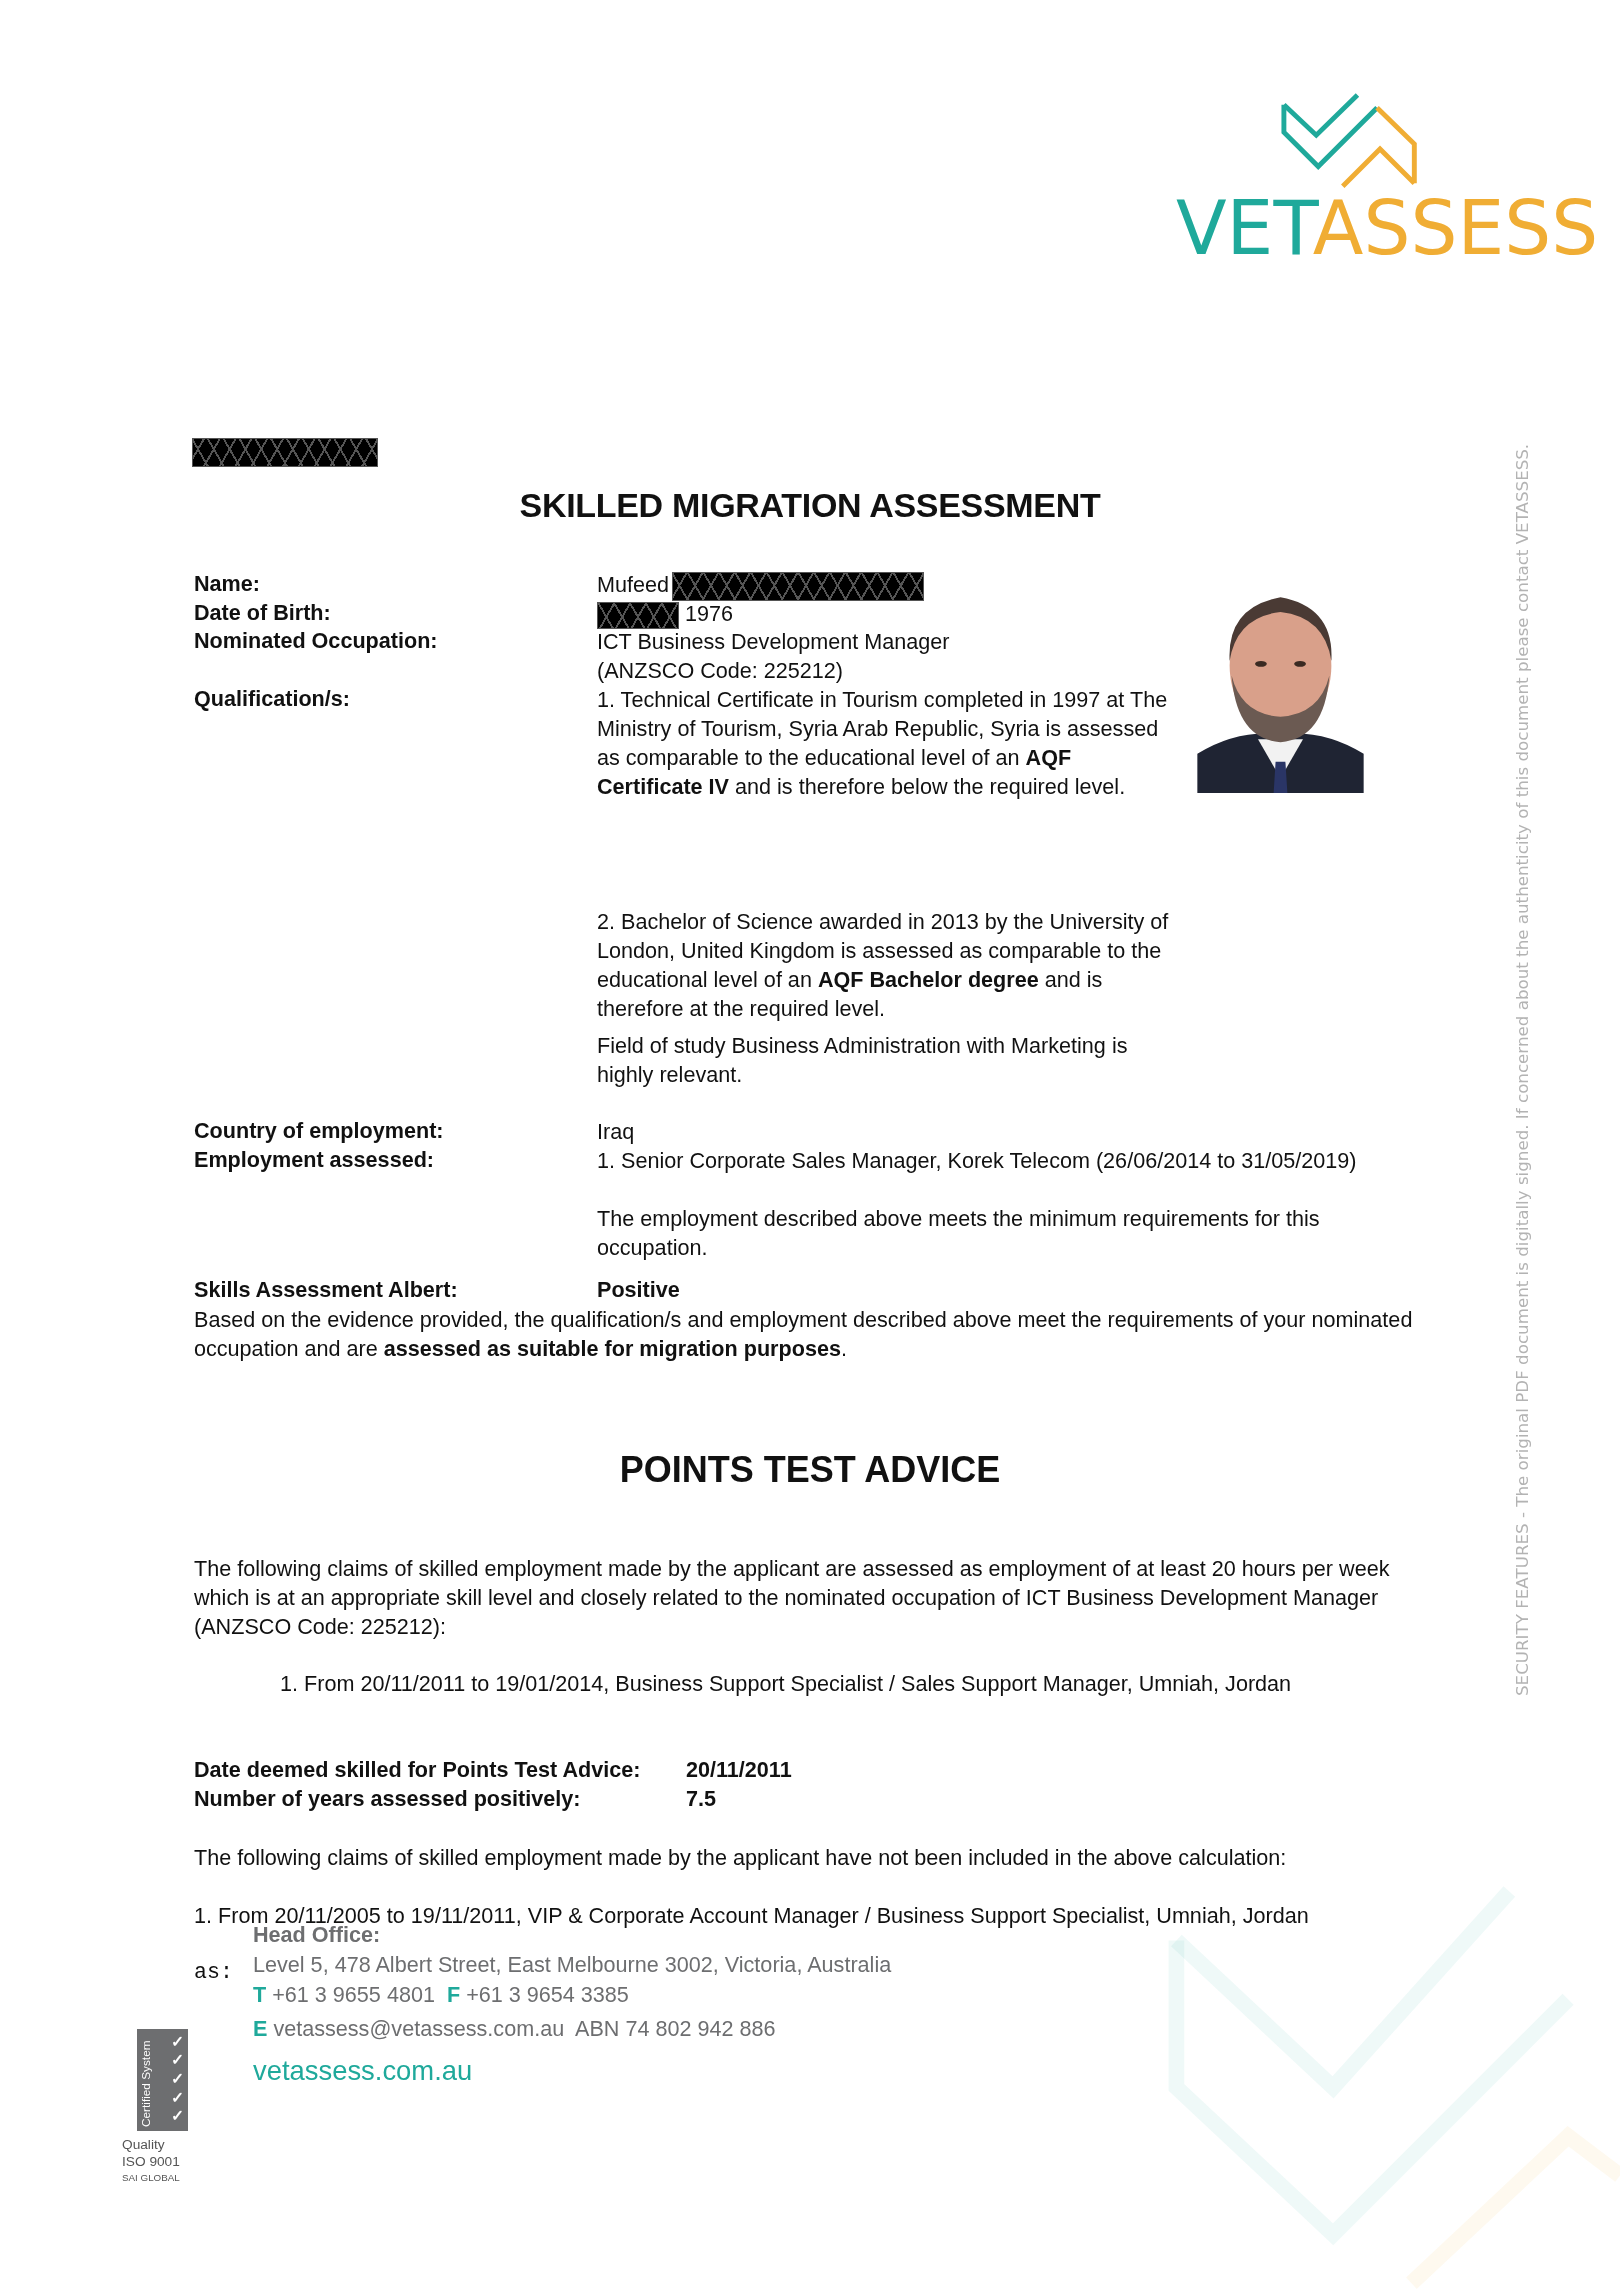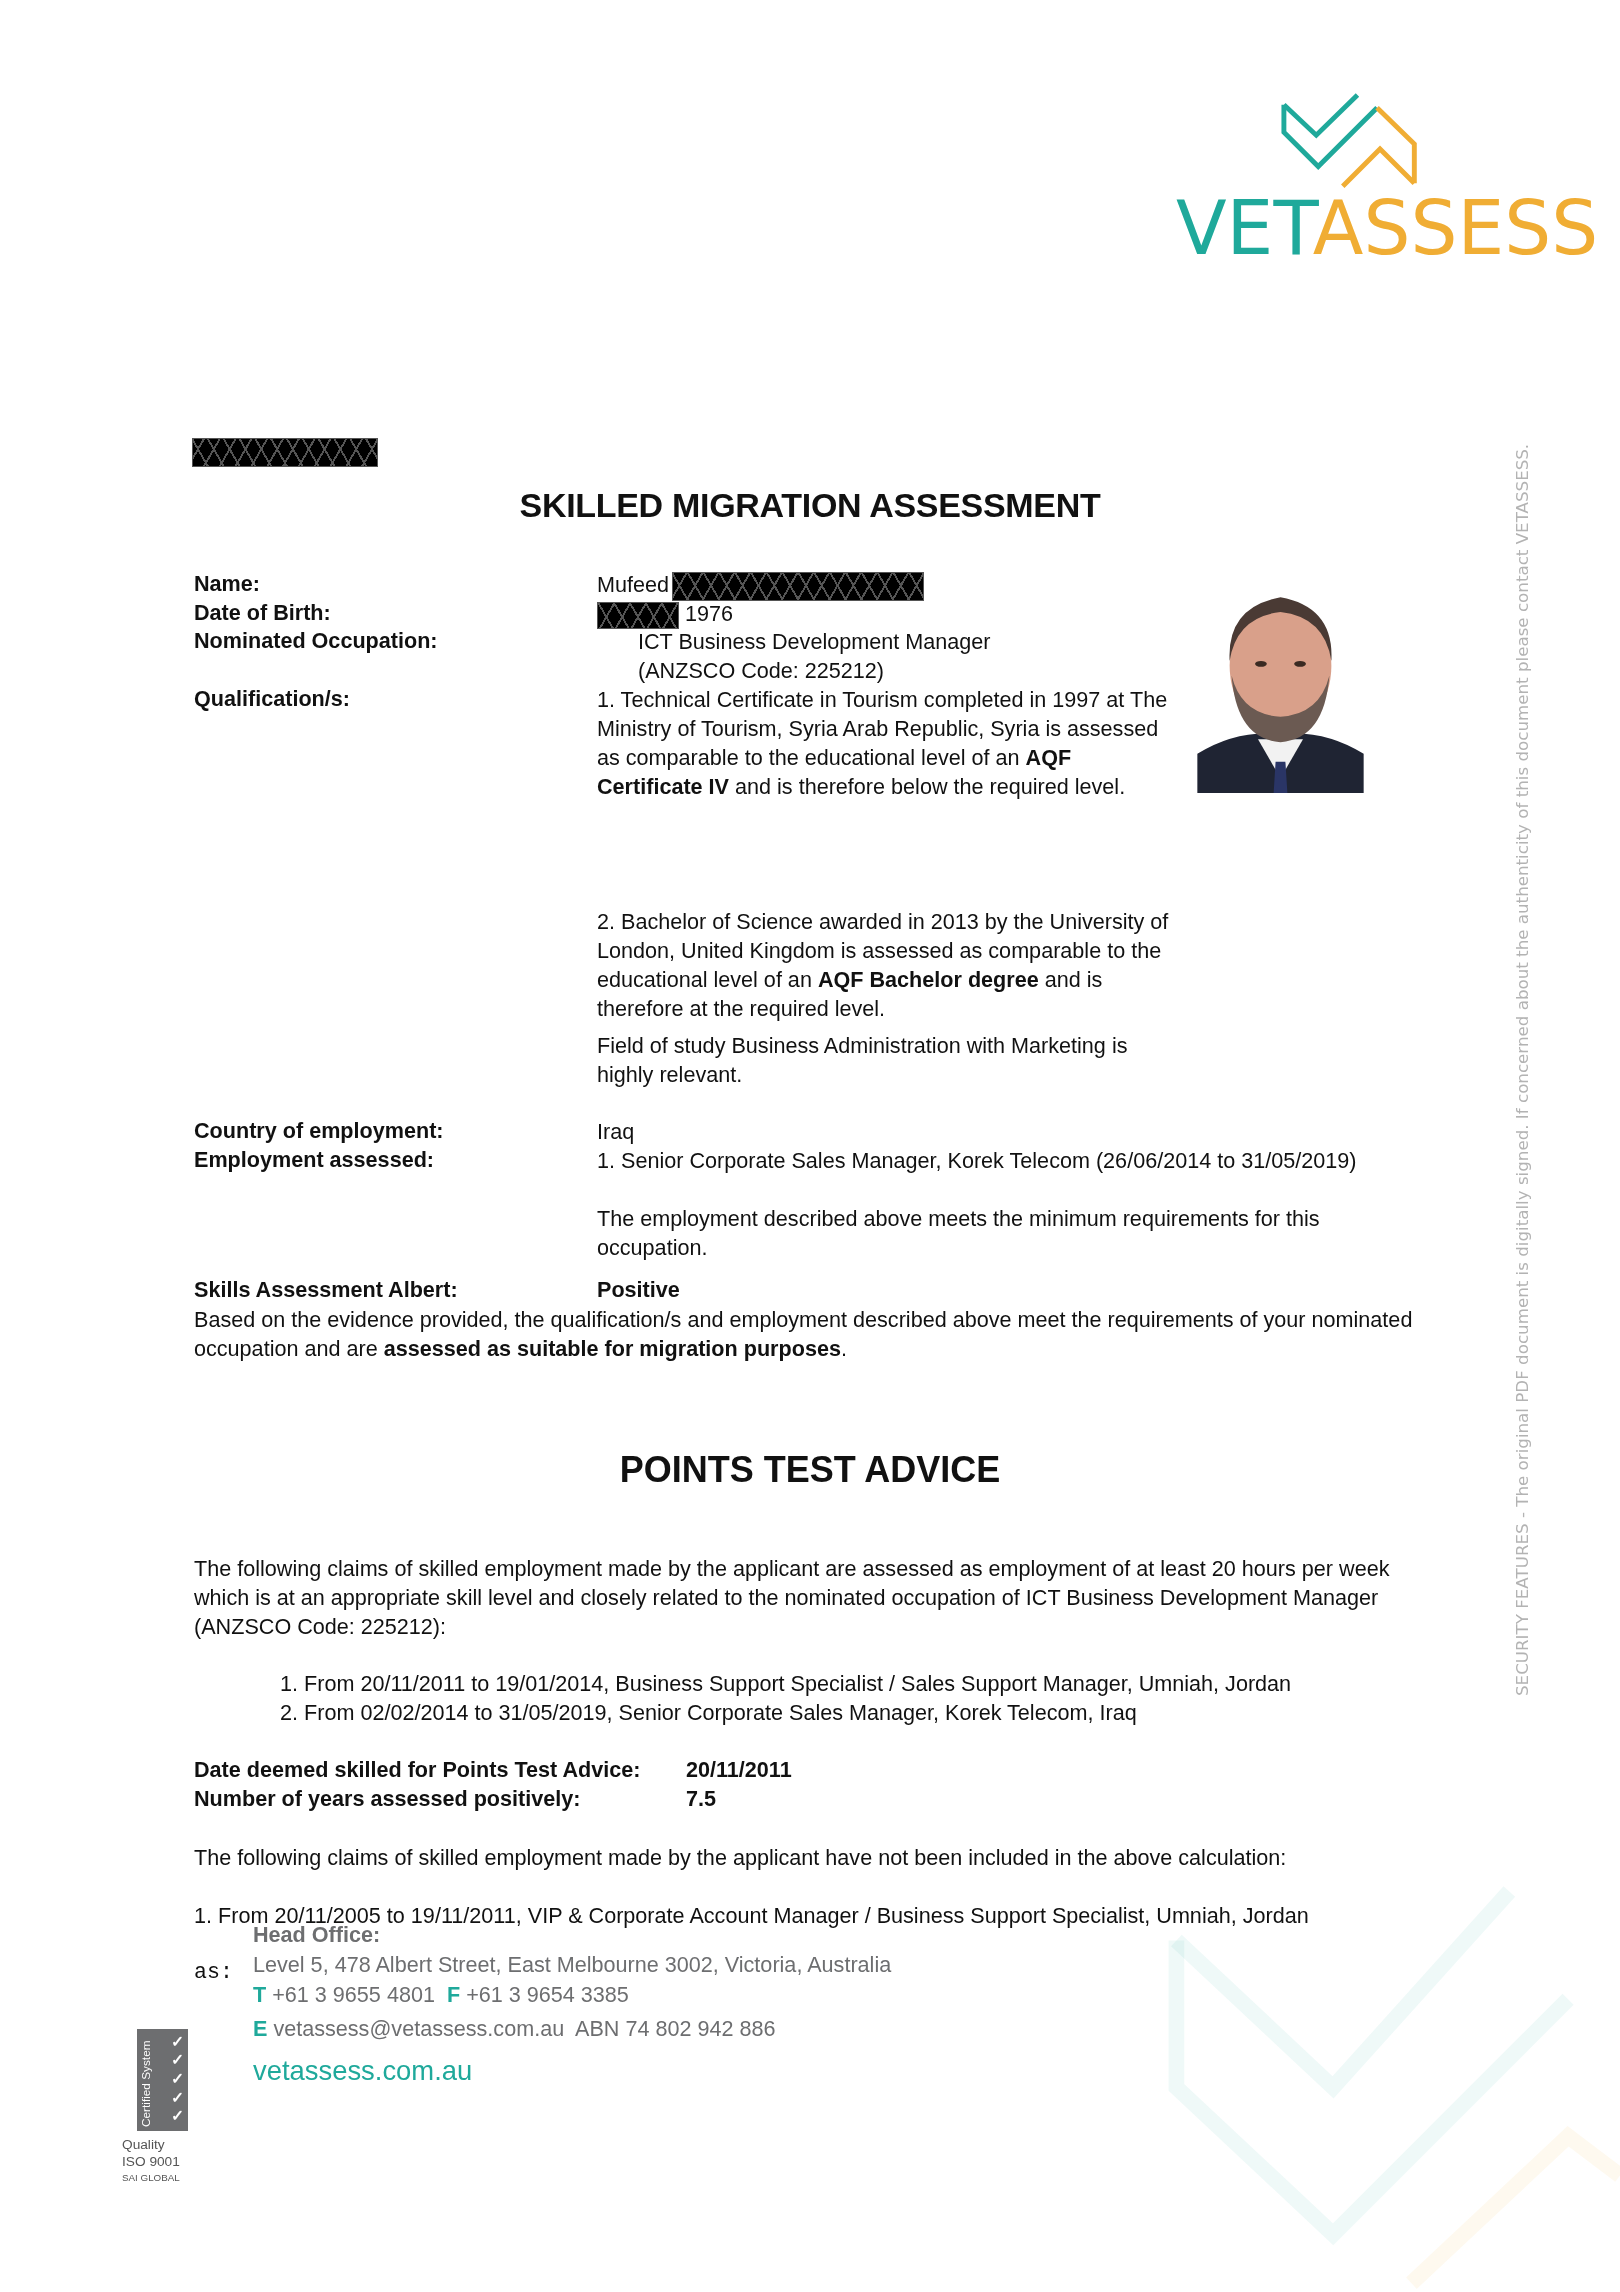--- a/index.html
+++ b/index.html
@@ -74,21 +74,21 @@
   <span class="redact" style="width:250px;height:26.5px;margin-left:-2.9px;"></span>
 </div>
 
 <div class="label" style="top:599px;">Date of Birth:</div>
 <div class="val" style="top:599px;">
   <span class="redact" style="width:80px;height:25.5px;"></span>
   <span>1976</span>
 </div>
 
 <div class="label" style="top:627px;">Nominated Occupation:</div>
-<div class="val" style="top:627px;margin-left:41px;">
+<div class="val" style="top:627px;">
   <div>ICT Business Development Manager</div>
   <div>(ANZSCO Code: 225212)</div>
 </div>
 
 <div class="label" style="top:685px;">Qualification/s:</div>
 <div class="val" style="top:685px;width:578px;">
   <span>1. Technical Certificate in Tourism completed in 1997 at The Ministry of Tourism, Syria Arab Republic, Syria is assessed as comparable to the educational level of an </span><b>AQF Certificate IV</b><span> and is therefore below the required level.</span>
 </div>
 <div class="val" style="top:907px;width:578px;">
   <span>2. Bachelor of Science awarded in 2013 by the University of London, United Kingdom is assessed as comparable to the educational level of an </span><b>AQF Bachelor degree</b><span> and is therefore at the required level.</span>
@@ -120,21 +120,20 @@
 <div class="para" style="top:1305px;">
   <span>Based on the evidence provided, the qualification/s and employment described above meet the requirements of your nominated occupation and are </span><b>assessed as suitable for migration purposes</b><span>.</span>
 </div>
 
 
 <h2 class="title2">POINTS TEST ADVICE</h2>
 
 <div class="para" style="top:1554px;">The following claims of skilled employment made by the applicant are assessed as employment of at least 20 hours per week which is at an appropriate skill level and closely related to the nominated occupation of ICT Business Development Manager (ANZSCO Code: 225212):</div>
 <div class="list" style="top:1669px;">
   <div>1. From 20/11/2011 to 19/01/2014, Business Support Specialist / Sales Support Manager, Umniah, Jordan</div>
-  <div>2. From 02/02/2014 to 31/05/2019, Senior Corporate Sales Manager, Korek Telecom, Iraq</div>
 </div>
 
 <div class="label" style="top:1756px;">Date deemed skilled for Points Test Advice:</div>
 <div class="label" style="top:1756px;left:686px;">20/11/2011</div>
 <div class="label" style="top:1785px;">Number of years assessed positively:</div>
 <div class="label" style="top:1785px;left:686px;">7.5</div>
 
 <div class="para" style="top:1843px;">The following claims of skilled employment made by the applicant have not been included in the above calculation:</div>
 <div class="para" style="top:1901px;">1. From 20/11/2005 to 19/11/2011, VIP &amp; Corporate Account Manager / Business Support Specialist, Umniah, Jordan</div>
 <div class="para" style="top:1958px;font-family:Liberation Mono, monospace;">as:</div>

